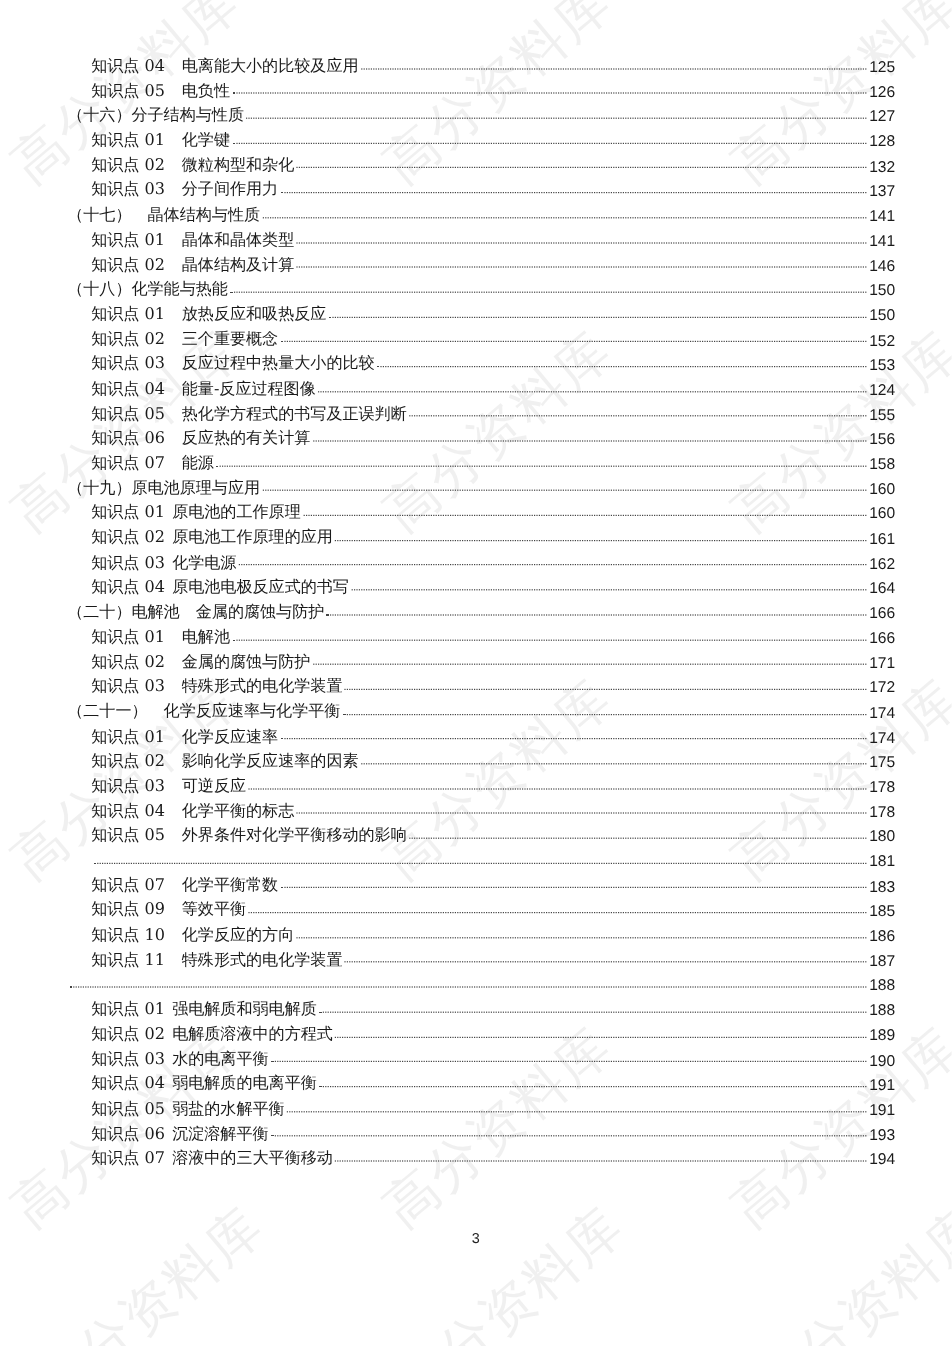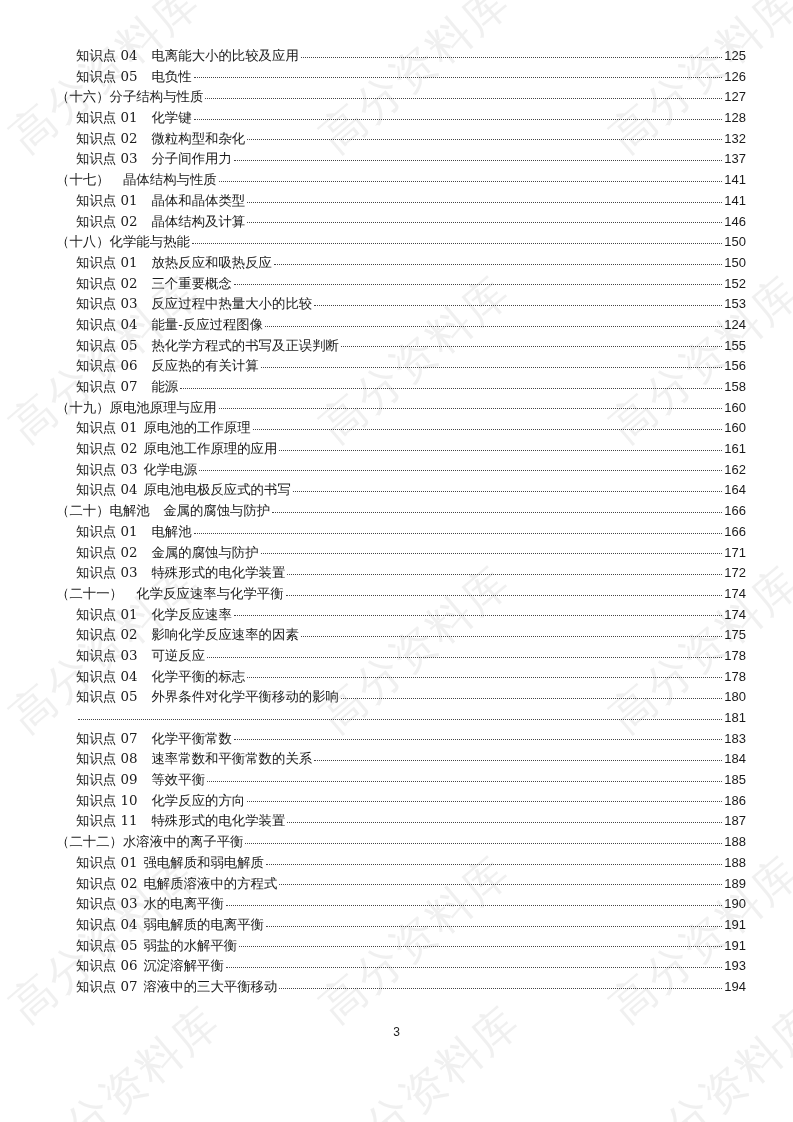--- a/index.html
+++ b/index.html
@@ -262,41 +262,35 @@
     <div class="toc-row point">
       <span class="toc-dots"></span>
       <span class="toc-page">181</span>
     </div>
     <div class="toc-row point">
       <span class="toc-label"><span>知识点 07</span><span style="display: inline-block; width: 14px;"></span><span>化学平衡常数</span></span>
       <span class="toc-dots"></span>
       <span class="toc-page">183</span>
     </div>
     <div class="toc-row point">
-      <span class="toc-label"><span>知识点 08</span><span style="display: inline-block; width: 14px;"></span><span>速率常数和平衡常数的关系</span></span>
-      <span class="toc-dots"></span>
-      <span class="toc-page">184</span>
-    </div>
-    <div class="toc-row point">
       <span class="toc-label"><span>知识点 09</span><span style="display: inline-block; width: 14px;"></span><span>等效平衡</span></span>
       <span class="toc-dots"></span>
       <span class="toc-page">185</span>
     </div>
     <div class="toc-row point">
       <span class="toc-label"><span>知识点 10</span><span style="display: inline-block; width: 14px;"></span><span>化学反应的方向</span></span>
       <span class="toc-dots"></span>
       <span class="toc-page">186</span>
     </div>
     <div class="toc-row point">
       <span class="toc-label"><span>知识点 11</span><span style="display: inline-block; width: 14px;"></span><span>特殊形式的电化学装置</span></span>
       <span class="toc-dots"></span>
       <span class="toc-page">187</span>
     </div>
     <div class="toc-row section">
-      <span class="toc-label"><span>（二十二）</span><span style="display: inline-block; width: 0px;"></span><span>水溶液中的离子平衡</span></span>
       <span class="toc-dots"></span>
       <span class="toc-page">188</span>
     </div>
     <div class="toc-row point">
       <span class="toc-label"><span>知识点 01</span><span style="display: inline-block; width: 6px;"></span><span>强电解质和弱电解质</span></span>
       <span class="toc-dots"></span>
       <span class="toc-page">188</span>
     </div>
     <div class="toc-row point">
       <span class="toc-label"><span>知识点 02</span><span style="display: inline-block; width: 6px;"></span><span>电解质溶液中的方程式</span></span>

